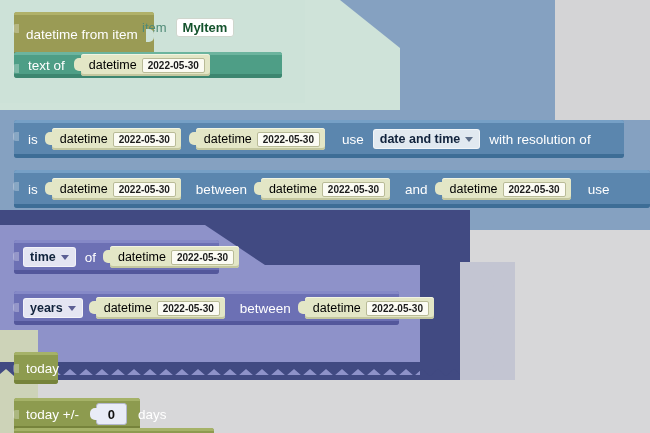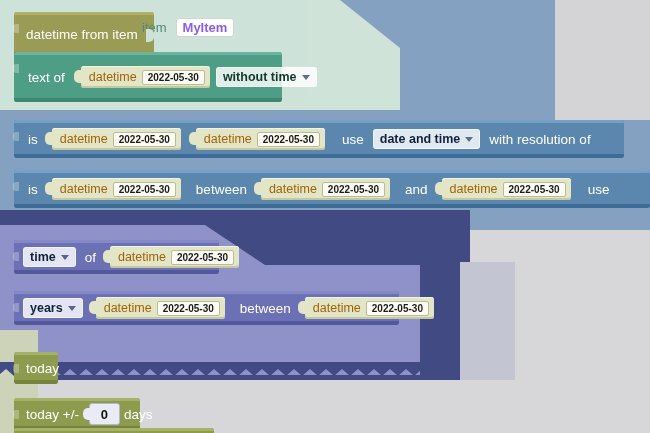--- a/index.html
+++ b/index.html
@@ -78,21 +78,21 @@
   .vblk{
     position:relative;display:inline-flex;align-items:center;height:22px;
     background:#e3e6c6;border-radius:3px;
     box-shadow:inset 0 1px 0 #f2f4e2, inset 0 -2px 0 #c4c79f;
     margin:0 3px;padding:0 5px 0 0;
   }
   .vblk .vtab{
     position:absolute;left:-7px;top:4px;width:8px;height:13px;
     background:#e3e6c6;border-radius:5px 0 0 5px;
   }
-  .vblk .vname{color:#a16207;font-size:12.5px;padding:0 5px 0 8px;}
+  .vblk .vname{color:#000000;font-size:12.5px;padding:0 5px 0 8px;}
   .vfield{
     background:#fbfbf3;color:#1b1b1b;font-size:10px;
     padding:1px 5px;border-radius:2px;border:1px solid #b9bb97;
     font-weight:600;
   }
 
   
   .dd{
     display:inline-flex;align-items:center;gap:5px;
     background:rgba(255,255,255,.82);
@@ -114,21 +114,21 @@
     min-width:17px;height:20px;padding:0 6px;border-radius:3px;
     border:1px solid #b4b8cf;margin:0 4px;position:relative;
   }
   .numfield .vtab{
     position:absolute;left:-7px;top:4px;width:8px;height:12px;
     background:#e9ecf7;border-radius:5px 0 0 5px;
   }
 
   
   .wfield{
-    background:#ffffff;color:#8b5cf6;font-size:13px;font-weight:700;
+    background:#ffffff;color:#14532d;font-size:13px;font-weight:700;
     padding:1px 6px;border-radius:3px;margin:0 3px;border:1px solid #cfd6cd;
   }
 </style>
 </head>
 <body>
 
 <div id="stage">
 
   <div class="bg bg-steel2"></div>
   <div class="bg bg-grey-right"></div>
@@ -160,38 +160,34 @@
         </span>
     </div>
 
     <div class="blk" style="left:128px;top:6px;height:30px;background:transparent;padding-left:8px;color:#2f6a57;">
       <span class="lbl" style="color:#4f8a76;font-size:13px;">item</span>
       <span class="wfield">MyItem</span>
     </div>
   </div>
 
   <div class="row" style="left:0;top:52px;">
-    <div class="blk" style="left:14px;top:0;height:50px;background:#4e9e86;padding-left:8px;width:268px;">
+    <div class="blk" style="left:14px;top:0;height:26px;background:#4e9e86;padding-left:8px;width:268px;">
       <span class="hi" style="background:#6cb49e"></span>
       <span class="lo" style="background:#3d8670"></span>
       <span class="notch">
           <i></i>
         </span>
       <span class="lbl">text of</span>
 
       <span class="vblk" style="margin-left:10px;">
         <span class="vtab"></span>
         <span class="vname">datetime</span>
         <span class="vfield">2022-05-30</span>
       </span>
 
-      <span class="dd on-green">
-        <span>without time</span>
-        <span class="arr"></span>
-      </span>
     </div>
   </div>
 
   <div class="row" style="left:0;top:120px;">
     <div class="blk" style="left:14px;top:0;height:38px;background:#5b86ae;padding-left:8px;width:610px;">
       <span class="hi" style="background:#76a0c6"></span>
       <span class="lo" style="background:#3d6d96"></span>
       <span class="notch">
           <i></i>
         </span>
@@ -314,21 +310,21 @@
       <span class="hi" style="background:#a5b268"></span>
       <span class="lo" style="background:#76833b"></span>
       <span class="notch">
           <i></i>
         </span>
       <span class="lbl">today</span>
     </div>
   </div>
 
   <div class="row" style="left:0;top:398px;">
-    <div class="blk" style="left:14px;top:0;height:32px;background:#8d9b4f;padding-left:6px;width:126px;">
+    <div class="blk" style="left:14px;top:0;height:32px;background:#8d9b4f;padding-left:6px;width:126px;gap:7px;">
       <span class="hi" style="background:#a5b268"></span>
       <span class="lo" style="background:#76833b"></span>
       <span class="notch">
           <i></i>
         </span>
       <span class="lbl">today +/-</span>
       <span class="numfield">
         <span class="vtab"></span>
         <span>0</span>
       </span>

